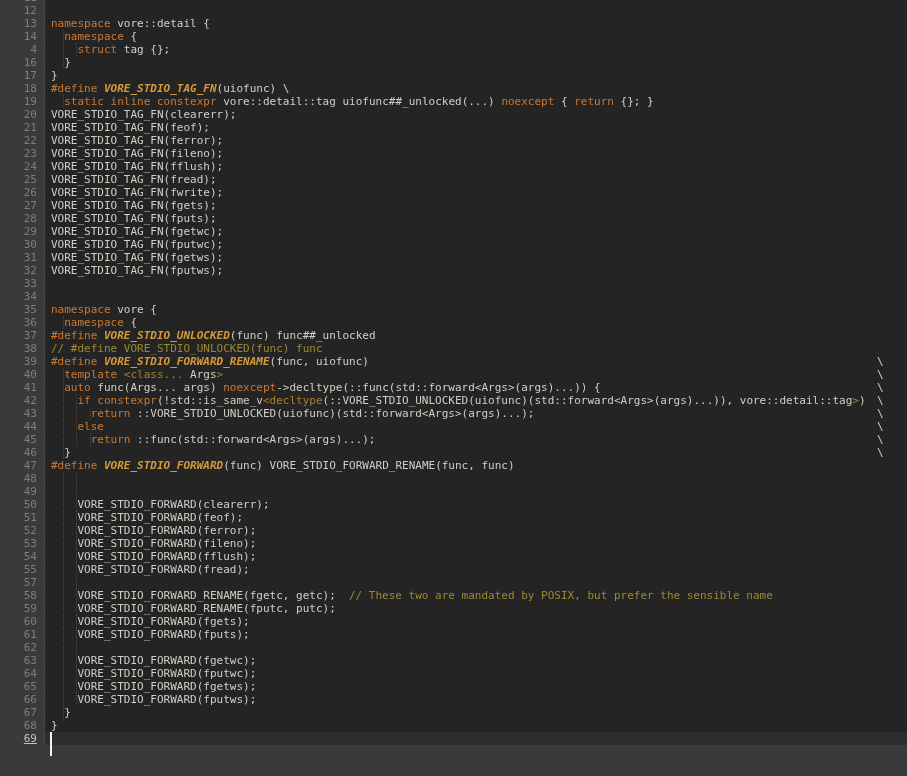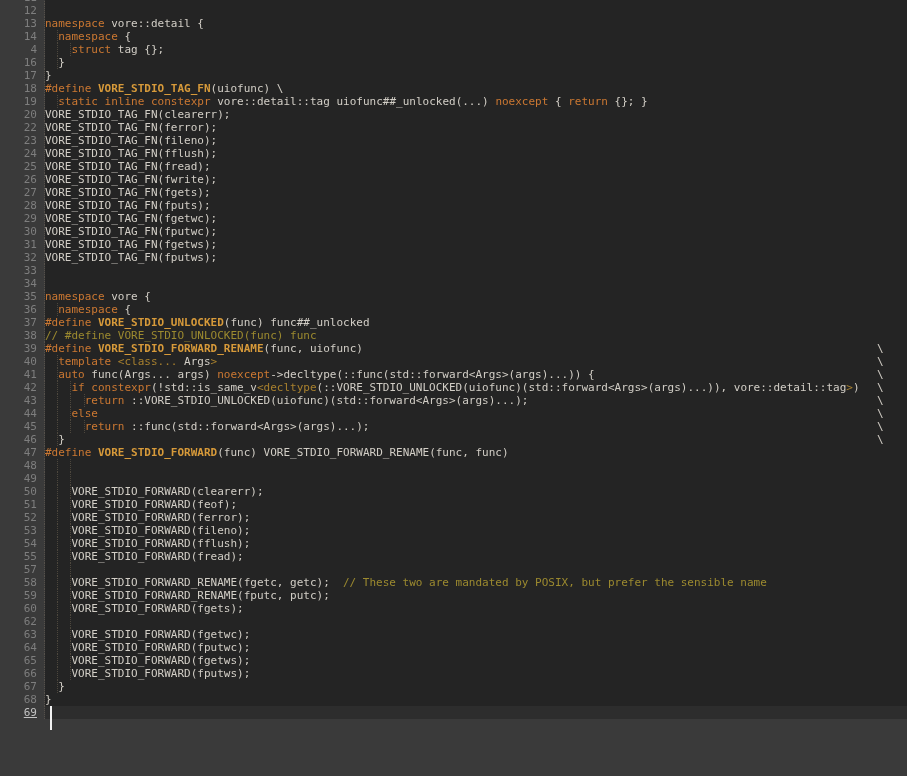--- a/index.html
+++ b/index.html
@@ -9,25 +9,25 @@
   }
   *{margin:0;padding:0;box-sizing:border-box;}
   html,body{width:907px;height:776px;overflow:hidden;}
   body{background:var(--gutter-bg);font-family:"DejaVu Sans Mono","Liberation Mono",monospace;}
   .editor{position:relative;width:907px;height:776px;overflow:hidden;background:var(--gutter-bg);}
   .lines{margin-top:-9px;}
   .row{display:flex;height:13px;line-height:13px;font-size:11px;position:relative;}
   .num{flex:0 0 45px;width:45px;background:var(--gutter-bg);color:var(--num);
        text-align:right;padding-right:7px;border-right:1px dotted #55504a;user-select:none;}
   .code{flex:1 1 auto;background:var(--bg);color:var(--plain);white-space:pre;
-        padding-left:0;position:relative;}
+        padding-left:6px;position:relative;}
   .row.current .code{background:var(--curline);}
   .row.current .num{color:var(--num-active);text-decoration:underline;}
   .seg-k{color:var(--kw);}
-  .seg-m{color:var(--macro);font-weight:bold;}
+  .seg-m{color:var(--macro);font-weight:bold;font-style:italic;}
   .seg-a{color:var(--meta);}
   .seg-c{color:var(--comment);}
   .seg-p{color:var(--plain);}
   .guide{display:inline-block;width:2ch;height:13px;vertical-align:top;
          border-right:1px dotted var(--guide);}
   .bs{position:absolute;left:832px;top:0;color:var(--plain);}
   .cursor{position:absolute;left:5px;top:0;width:2px;height:24px;background:var(--cursor);z-index:5;}
 </style>
 </head>
 <body>
@@ -68,20 +68,24 @@
       </div>
       <div class="row">
         <div class="num">19</div>
         <div class="code"><span class="guide"></span><span class="seg-k">static</span><span class="seg-p"> </span><span class="seg-k">inline</span><span class="seg-p"> </span><span class="seg-k">constexpr</span><span class="seg-p"> vore::detail::tag uiofunc##_unlocked(...) </span><span class="seg-k">noexcept</span><span class="seg-p"> { </span><span class="seg-k">return</span><span class="seg-p"> {}; }</span></div>
       </div>
       <div class="row">
         <div class="num">20</div>
         <div class="code"><span class="seg-p">VORE_STDIO_TAG_FN(clearerr);</span></div>
       </div>
       <div class="row">
+        <div class="num">21</div>
+        <div class="code"><span class="seg-p">VORE_STDIO_TAG_FN(feof);</span></div>
+      </div>
+      <div class="row">
         <div class="num">22</div>
         <div class="code"><span class="seg-p">VORE_STDIO_TAG_FN(ferror);</span></div>
       </div>
       <div class="row">
         <div class="num">23</div>
         <div class="code"><span class="seg-p">VORE_STDIO_TAG_FN(fileno);</span></div>
       </div>
       <div class="row">
         <div class="num">24</div>
         <div class="code"><span class="seg-p">VORE_STDIO_TAG_FN(fflush);</span></div>
@@ -218,20 +222,24 @@
         <div class="num">58</div>
         <div class="code"><span class="guide"></span><span class="guide"></span><span class="seg-p">VORE_STDIO_FORWARD_RENAME(fgetc, getc);  </span><span class="seg-c">// These two are mandated by POSIX, but prefer the sensible name</span></div>
       </div>
       <div class="row">
         <div class="num">59</div>
         <div class="code"><span class="guide"></span><span class="guide"></span><span class="seg-p">VORE_STDIO_FORWARD_RENAME(fputc, putc);</span></div>
       </div>
       <div class="row">
         <div class="num">60</div>
         <div class="code"><span class="guide"></span><span class="guide"></span><span class="seg-p">VORE_STDIO_FORWARD(fgets);</span></div>
+      </div>
+      <div class="row">
+        <div class="num">61</div>
+        <div class="code"><span class="guide"></span><span class="guide"></span><span class="seg-p">VORE_STDIO_FORWARD(fputs);</span></div>
       </div>
       <div class="row">
         <div class="num">62</div>
         <div class="code"><span class="guide"></span><span class="guide"></span></div>
       </div>
       <div class="row">
         <div class="num">63</div>
         <div class="code"><span class="guide"></span><span class="guide"></span><span class="seg-p">VORE_STDIO_FORWARD(fgetwc);</span></div>
       </div>
       <div class="row">

